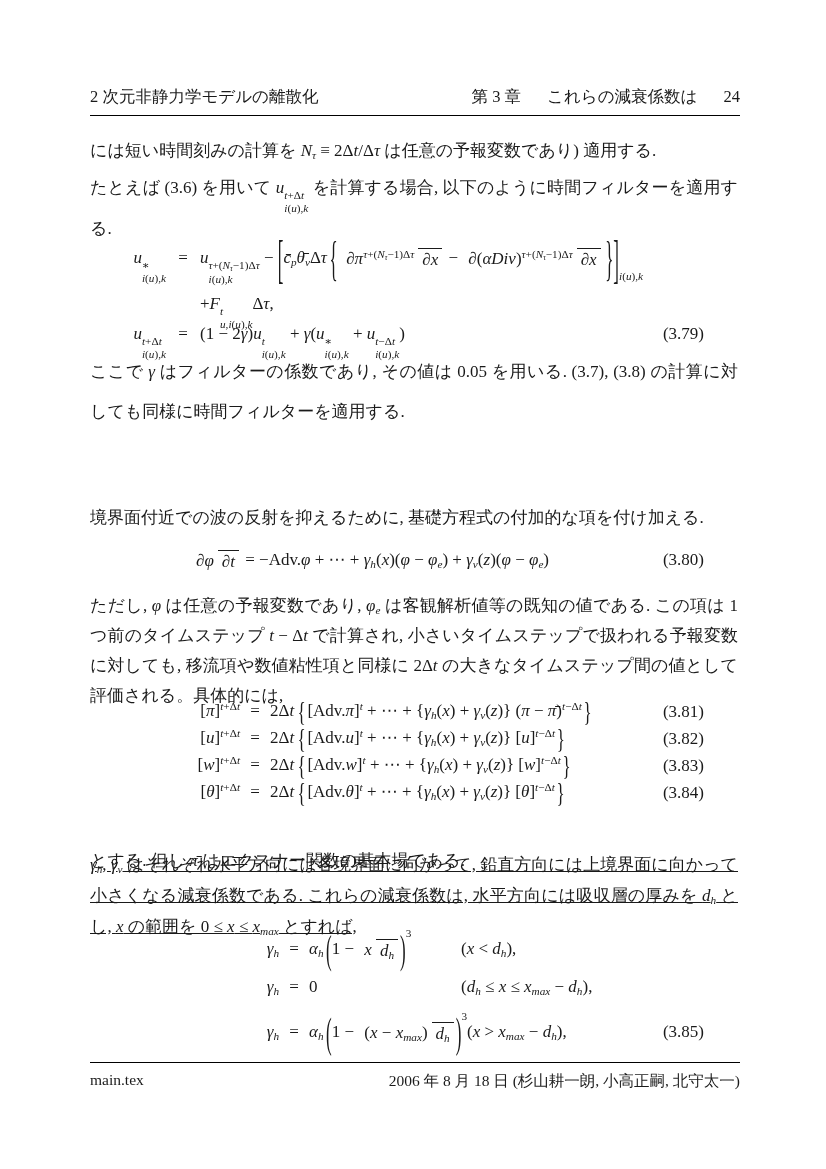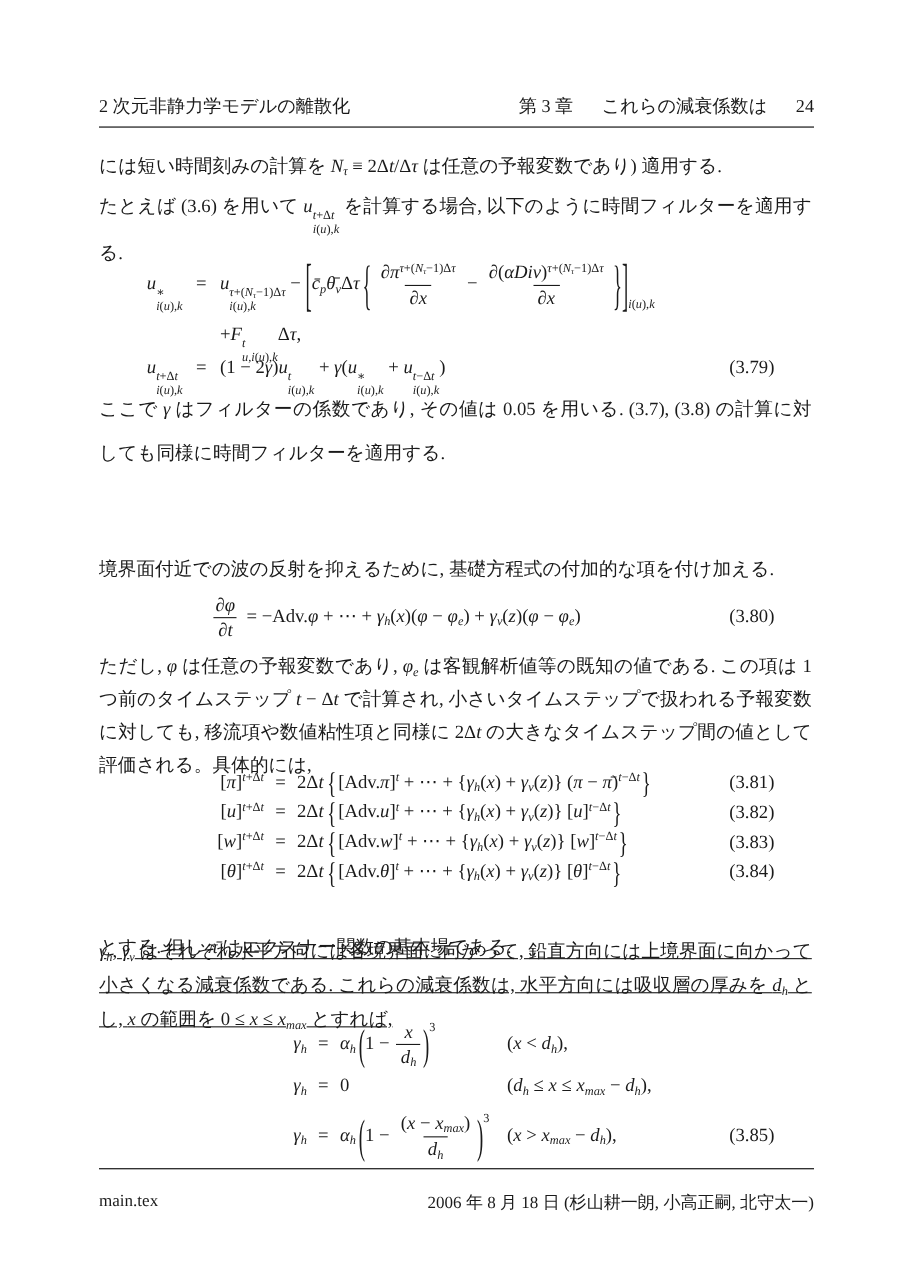--- a/index.html
+++ b/index.html
@@ -4,21 +4,21 @@
 <style>
   html,body{margin:0;padding:0;background:#ffffff;}
   .page{position:relative;width:826px;height:1169px;background:#ffffff;color:#1a1a1a;
         font-family:"Liberation Serif","DejaVu Serif",serif;overflow:hidden;}
 
   
   .header{position:absolute;left:90px;top:86px;width:650px;display:flex;justify-content:space-between;
           align-items:baseline;border-bottom:1.6px solid #000;padding-bottom:7px;font-size:16.5px;}
   .header-right{display:flex;gap:26px;align-items:baseline;}
   .footer{position:absolute;left:90px;top:1062px;width:650px;border-top:1.6px solid #000;
-          padding-top:20px;display:flex;justify-content:space-between;font-size:15.5px;}
+          padding-top:8px;display:flex;justify-content:space-between;font-size:15.5px;}
 
   
   .para{position:absolute;left:90px;width:648px;margin:0;font-size:17px;line-height:29px;text-align:justify;}
   .b-p1{top:136px;}
   .b-p2{top:174px;line-height:28px;}
   .b-p3{top:352px;line-height:40px;}
   .b-p4{top:503px;}
   .b-p5{top:591px;line-height:30px;}
   .b-p6{top:817px;margin-top:29px;}
   .b-p7{top:849px;line-height:31px;text-decoration:underline;}
@@ -54,21 +54,21 @@
   
   .m-i{font-style:italic;}
   .m-r{font-style:normal;}
   .m-sup{font-size:0.66em;vertical-align:0.55em;line-height:1;}
   .m-sub{font-size:0.66em;vertical-align:-0.3em;line-height:1;}
   .m-lsub{font-size:0.66em;vertical-align:-1.5em;line-height:1;}
   .m-hsup{font-size:0.66em;vertical-align:1.5em;line-height:1;}
   .m-ss{display:inline-flex;flex-direction:column;align-items:flex-start;justify-content:flex-start;
         vertical-align:-0.5em;font-size:0.66em;line-height:1.05;row-gap:2px;}
   .m-ss .up,.m-ss .dn{display:block;white-space:nowrap;}
-  .m-frac{display:inline-flex;flex-direction:column;align-items:center;vertical-align:middle;
+  .m-frac{display:inline-flex;flex-direction:row;align-items:center;vertical-align:middle;
           margin:0 2px;line-height:1.25;text-align:center;}
   .m-frac .fn,.m-frac .fd{display:block;padding:0 4px;white-space:nowrap;}
   .m-frac .fd{border-top:1px solid #1a1a1a;}
   .m-big{display:inline-block;vertical-align:middle;line-height:1;transform-origin:center;}
   .m-sp{display:inline-block;}
 </style>
 </head>
 <body>
 
 <div class="page">

